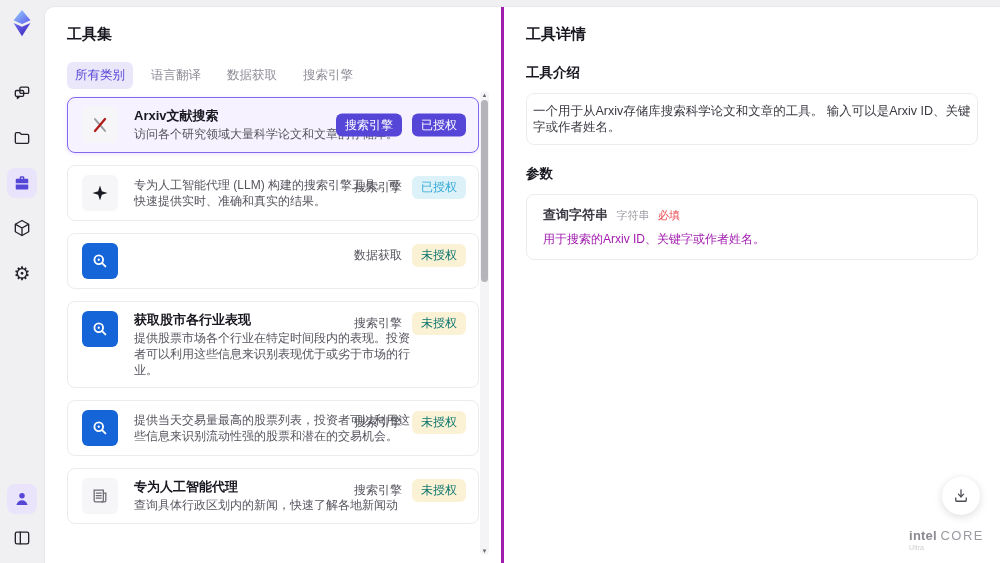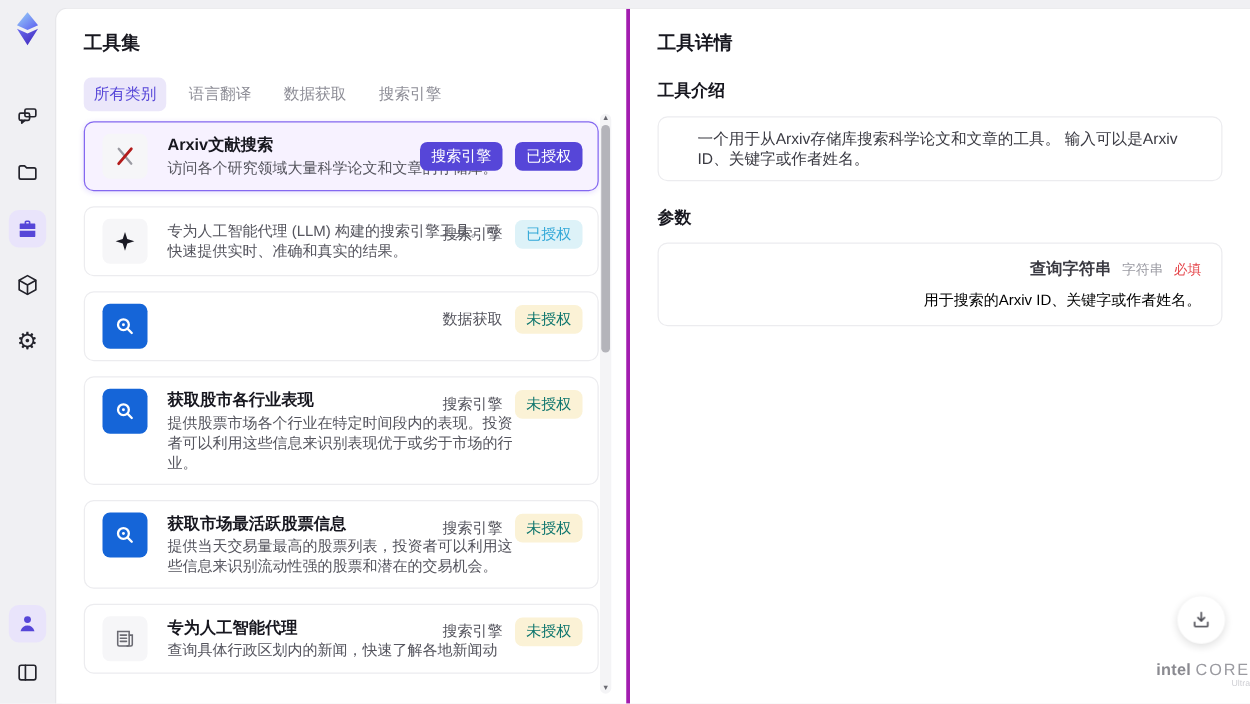--- a/index.html
+++ b/index.html
@@ -44,30 +44,30 @@
   .tag.amber { background:#fbf2d6; color:#0f766e; }
   
   .scrollbar { position:absolute; right:12px; top:84px; bottom:8px; width:9px; background:#f4f4f6; border-radius:5px; }
   .scroll-arrow { position:absolute; left:0; width:9px; text-align:center; font-size:6px; color:#6a6a72; line-height:8px; }
   .scroll-arrow.up { top:0; } .scroll-arrow.down { bottom:0; }
   .scroll-thumb { position:absolute; top:9px; left:1px; width:7px; height:182px; background:#b4b4ba; border-radius:4px; }
   
   .detail { flex:1; border-left:3px solid #a21caf; padding:18px 22px; }
   .detail-title { font-size:15px; font-weight:bold; margin-bottom:20px; }
   .section-heading { font-size:13.5px; font-weight:bold; margin-bottom:11px; }
-  .box { border:1px solid #ececef; border-radius:8px; background:#fff; padding:9px 31px; font-size:12.5px; color:#3a3a42; line-height:16px; margin-bottom:20px; display:flex; align-items:center; min-height:34px; }
-  .box.param { display:block; padding:12px 16px;text-align:right; }
+  .box { border:1px solid #ececef; border-radius:8px; background:#fff; padding:9px 6px; font-size:12.5px; color:#3a3a42; line-height:16px; margin-bottom:20px; display:flex; align-items:center; min-height:34px; }
+  .box.param { display:block; padding:12px 16px; }
   .param-head { margin-bottom:8px; }
   .param-name { font-size:13px; font-weight:bold; }
   .param-type { font-size:11px; color:#9a9aa2; margin-left:5px; }
   .param-required { font-size:11px; color:#e5484d; margin-left:5px; }
-  .param-desc { font-size:12px; color:#000000; }
+  .param-desc { font-size:12px; color:#a21caf; }
   
   .fab { position:fixed; right:20px; bottom:48px; width:38px; height:38px; border-radius:50%; background:#fff; box-shadow:0 2px 8px rgba(0,0,0,.14); display:flex; align-items:center; justify-content:center; cursor:pointer; }
-  .branding { position:fixed; right:0; bottom:12px; text-align:right; line-height:1; }
+  .branding { position:fixed; right:16px; bottom:12px; line-height:1; }
   .brand-main { font-size:13px; color:#8a8a90; }
   .brand-intel { font-weight:bold; letter-spacing:.2px; }
   .brand-core { letter-spacing:1.5px; font-weight:normal; color:#9a9aa0; }
   .brand-sub { font-size:7px; color:#cfcfd4; margin-top:2px; }
   svg { display:block; }
 </style>
 </head>
 <body>
 
 <aside class="rail">
@@ -218,21 +218,20 @@
         </div>
         <div class="card">
           <div class="tool-icon blue">
             <svg width="20" height="20" viewBox="0 0 24 24" fill="none" stroke="#fff" stroke-width="2.2" stroke-linecap="round">
               <circle cx="10.5" cy="10.5" r="5.2"></circle>
               <circle cx="10.5" cy="10.5" r="1.4" fill="#fff" stroke="none"></circle>
               <path d="M14.8 14.8 18.5 18.5"></path>
             </svg>
           </div>
           <div class="tool-body">
-            <div class="tool-title">获取市场最活跃股票信息</div>
             <div class="tool-desc">提供当天交易量最高的股票列表，投资者可以利用这些信息来识别流动性强的股票和潜在的交易机会。</div>
           </div>
           <div class="tool-tags">
             <span class="tag plain">搜索引擎</span>
             <span class="tag pill amber">未授权</span>
           </div>
         </div>
         <div class="card">
           <div class="tool-icon">
             <svg width="20" height="20" viewBox="0 0 24 24" fill="none" stroke="#6a6a72" stroke-width="1.5" stroke-linecap="round">

